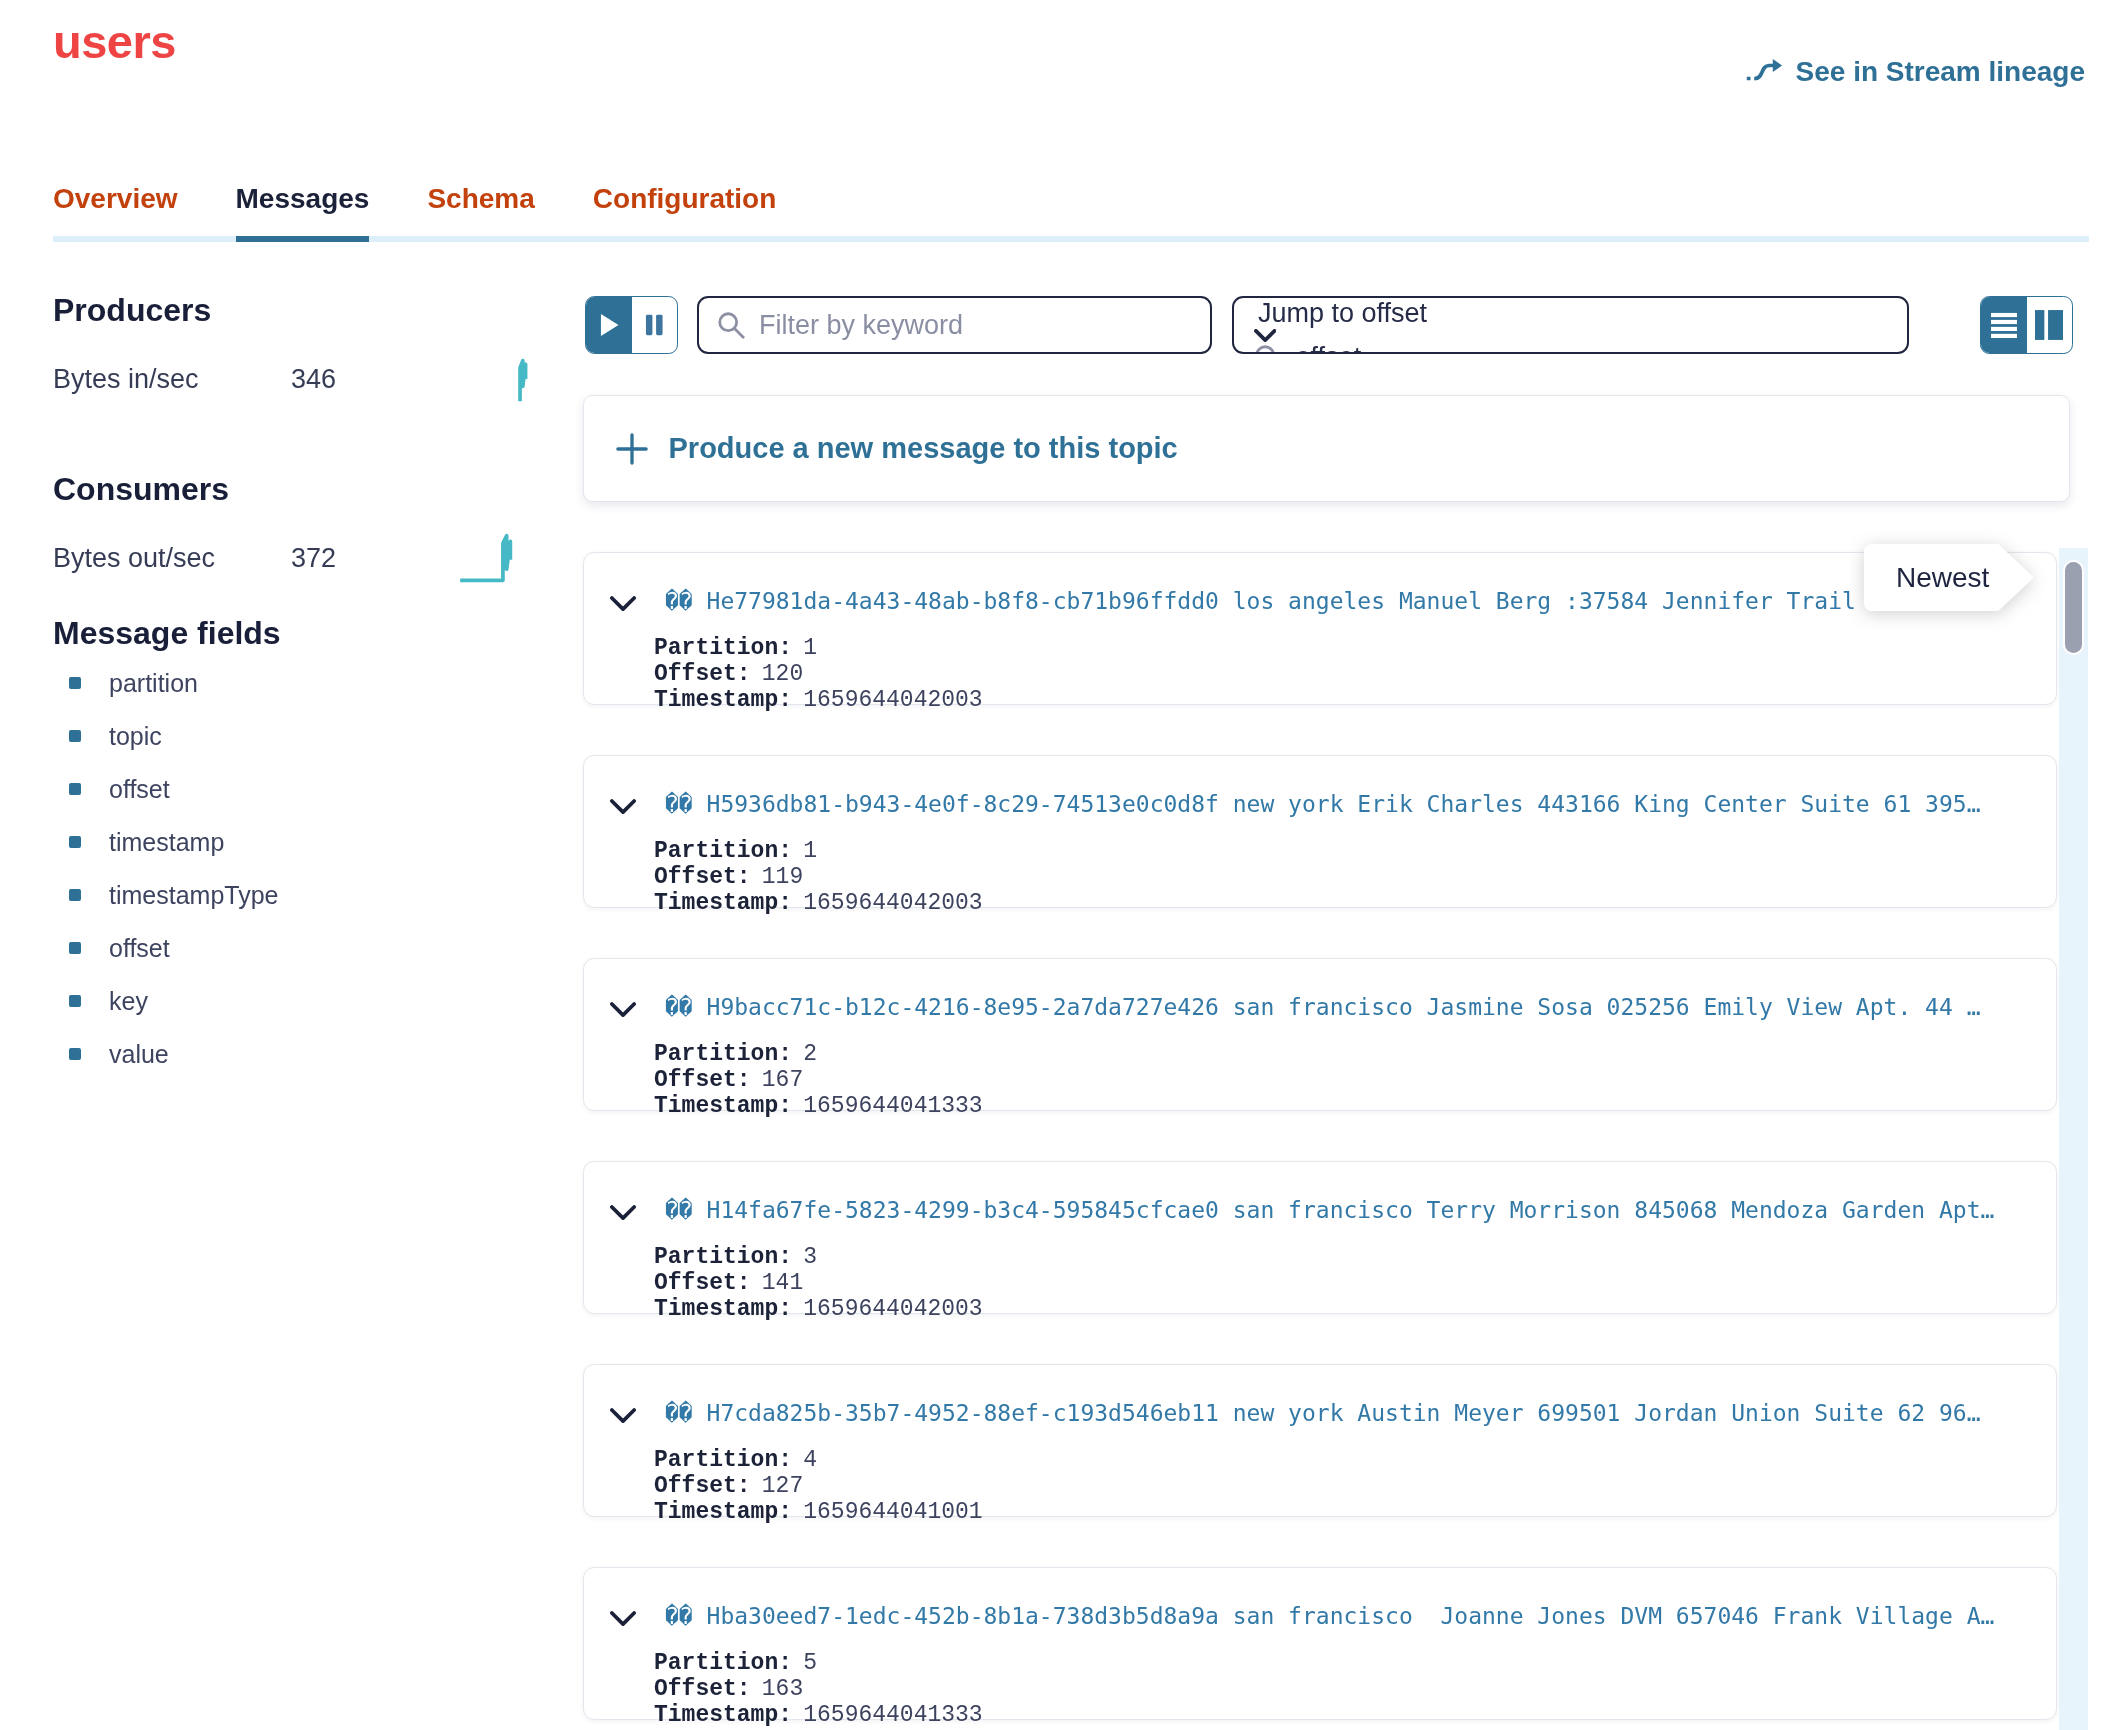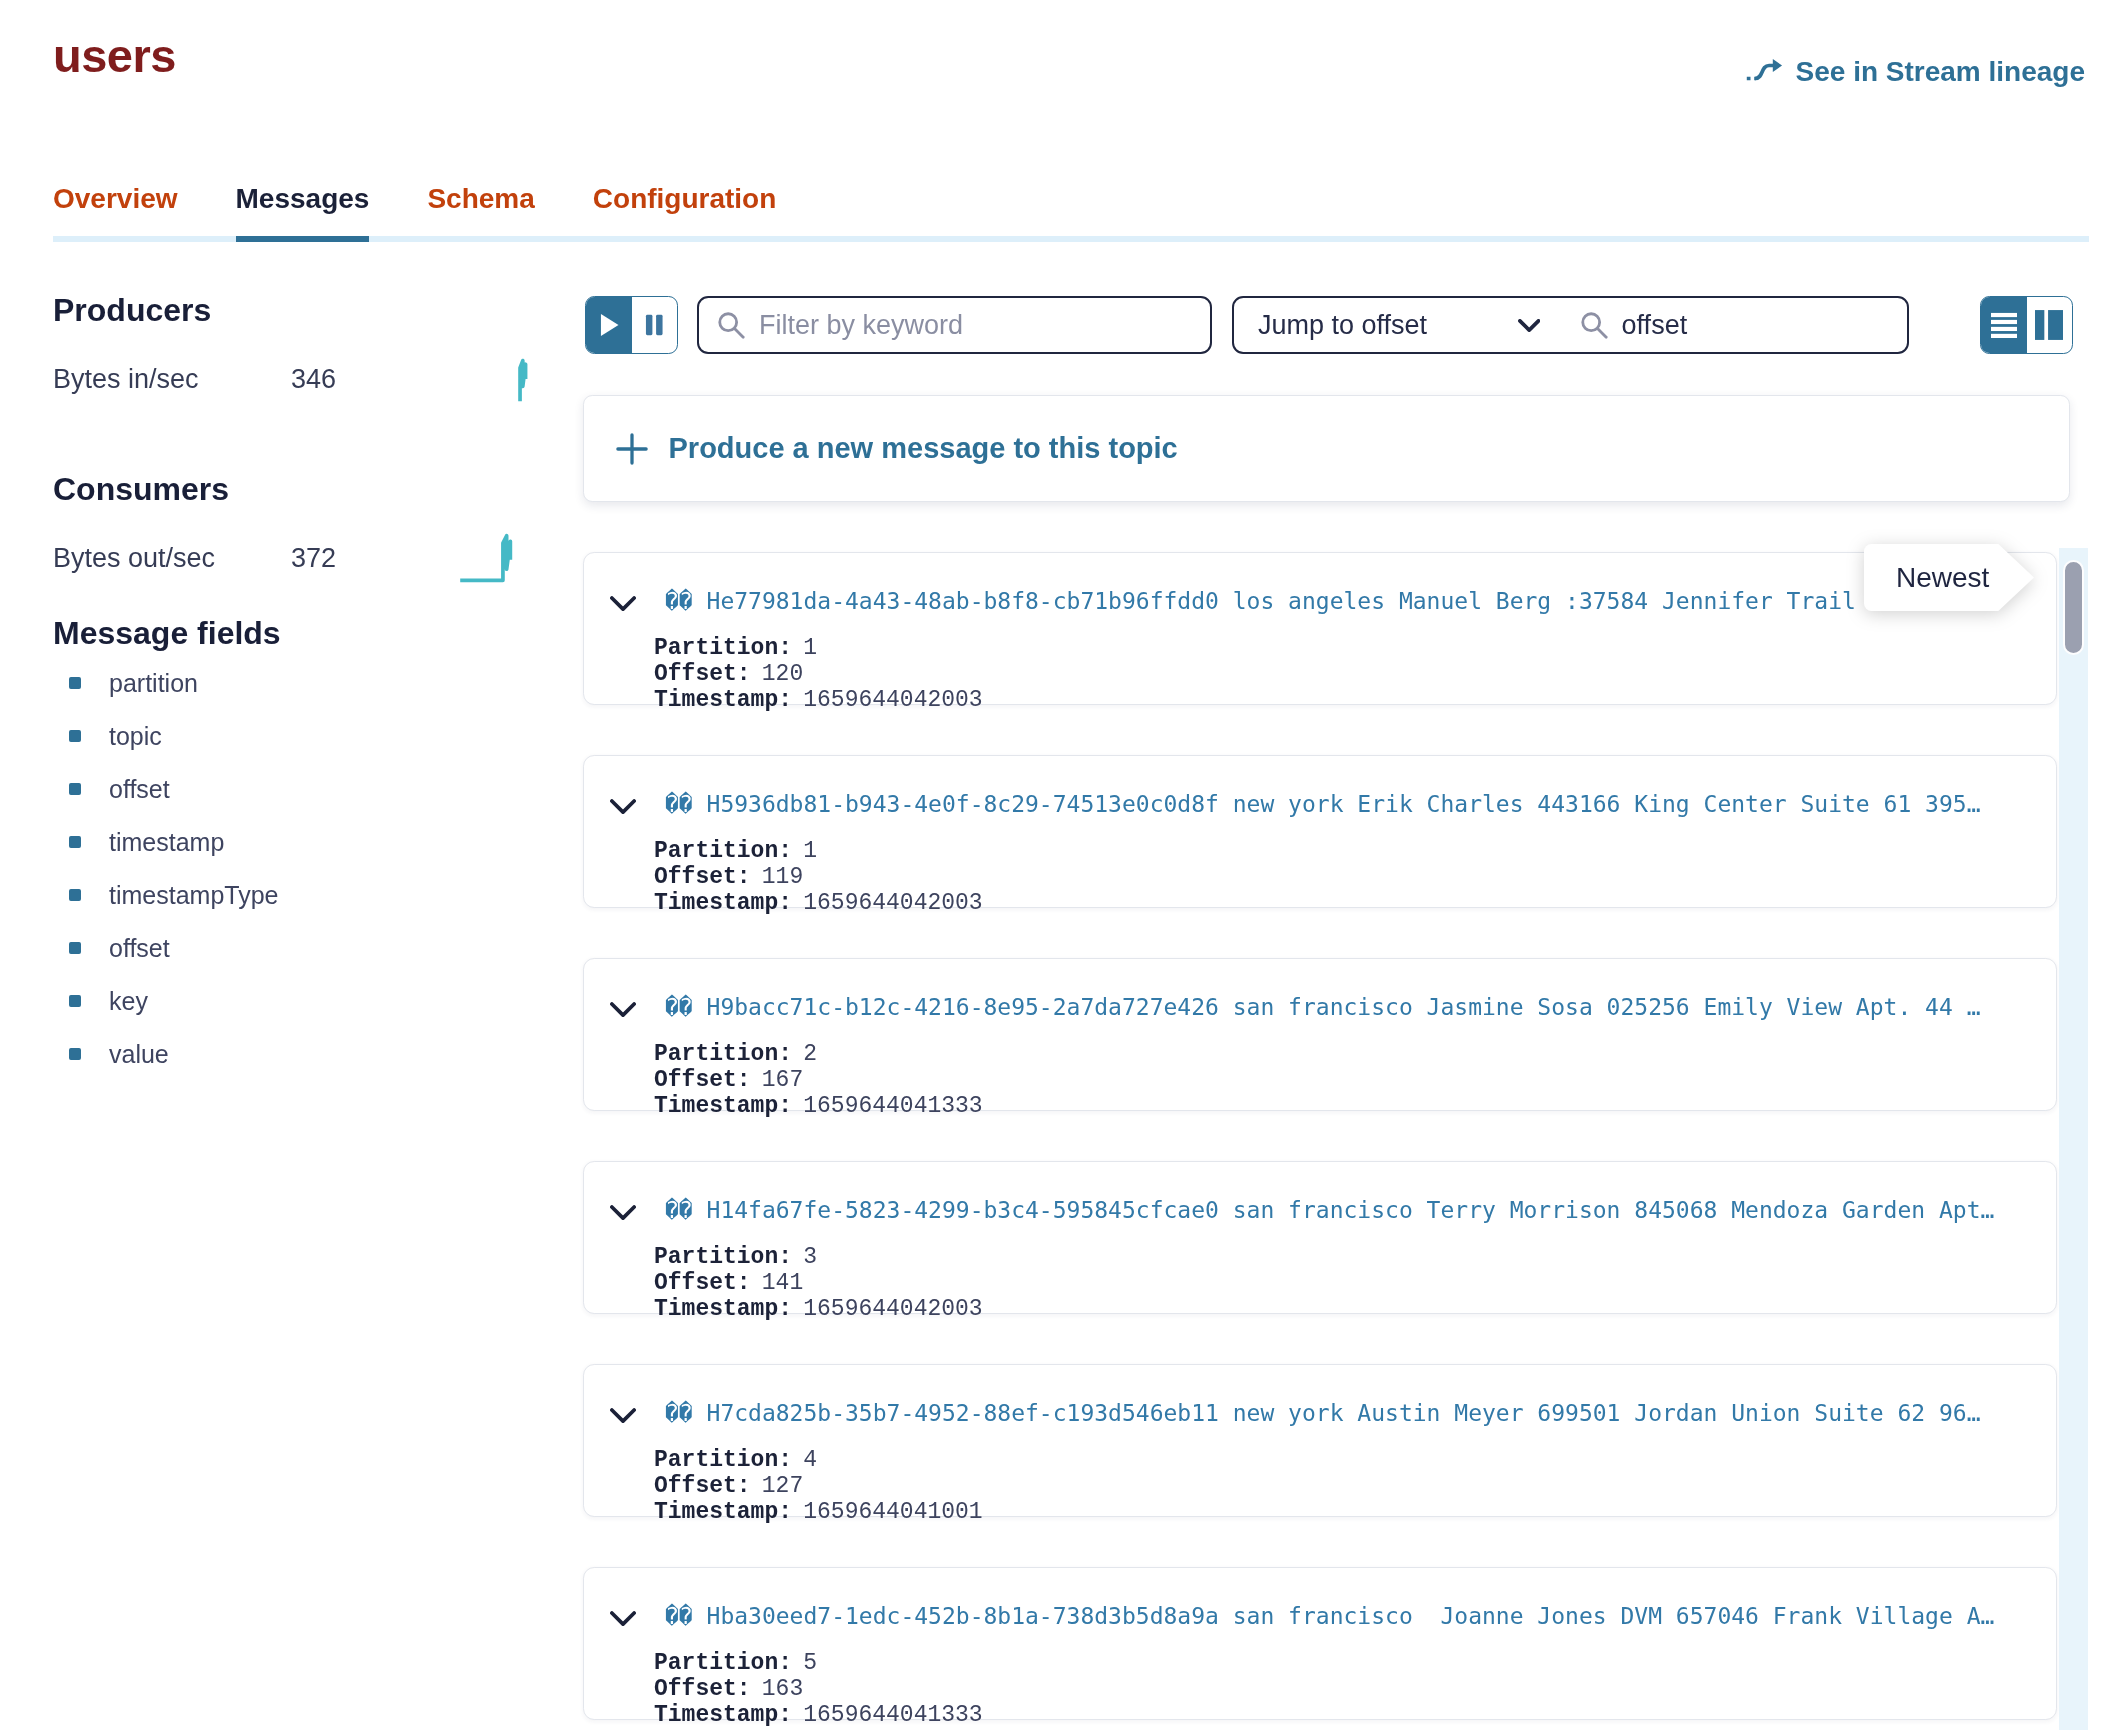--- a/index.html
+++ b/index.html
@@ -1,22 +1,22 @@
 <!DOCTYPE html>
 <html style="font-size:15px"><head>
 <meta charset="utf-8">
 <style>
   * { box-sizing: border-box; margin: 0; padding: 0; }
   html,body { width: 2124px; height: 1730px; background: #ffffff; overflow: hidden; }
   body { font-family: "Liberation Sans", sans-serif; color: #1f2540; }
   .page { position: relative; width: 2124px; height: 1730px; background: #fff; }
 
   
-  .page-title { position: absolute; left: 53px; top: 28px; font-size: 47px; font-weight: 800;
-                color: #7f1d1d; letter-spacing: -0.5px; }
+  .page-title { position: absolute; left: 53px; top: 14px; font-size: 47px; font-weight: 800;
+                color: #ef4444; letter-spacing: -0.5px; }
   .lineage-link { position: absolute; right: 39px; top: 56px; display: flex; align-items: center;
                   gap: 13px; color: #2e7096; font-size: 28px; font-weight: 700; cursor: pointer; }
 
   
   .tabbar { position: absolute; left: 53px; right: 35px; top: 183px; display: flex; gap: 58px;
             border-bottom: 6.5px solid #ddeffa; }
   .tab { font-size: 28px; font-weight: 600; color: #c2410c; padding-bottom: 20.5px; cursor: pointer; }
   .tab.active { color: #1b2138; font-weight: 700; border-bottom: 6.5px solid #2e7096; margin-bottom: -6.5px; }
 
   
@@ -43,21 +43,21 @@
   .bg-cell { display: flex; align-items: center; justify-content: center; flex: 1; cursor: pointer; }
   .bg-cell.on { background: #2e7096; }
   .filter-box { position: absolute; left: 697px; top: 296px; width: 515px; height: 58px;
                 border: 2.3px solid #20263f; border-radius: 11.2px; display: flex; align-items: center;
                 padding: 0 17px; gap: 13px; background: #fff; }
   .filter-box input { border: none; outline: none; flex: 1; font-family: "Liberation Sans", sans-serif;
                       font-size: 27px; color: #262c48; background: transparent; }
   .filter-box input::placeholder { color: #8a8ea2; }
   .jump-group { position: absolute; left: 1232px; top: 296px; width: 677px; height: 58px;
                 border: 2.3px solid #20263f; border-radius: 11.2px; display: flex; align-items: stretch;
-                background: #fff; overflow: hidden; }
+                background: #fff; overflow: hidden; flex-direction: column; }
   .jump-label { flex: none; width: 264px; display: flex; align-items: center; padding-left: 24px;
                 font-size: 27px; color: #262c48; cursor: pointer; }
   .v-div { width: 2.3px; background: #20263f; }
   .chev-cell { flex: none; width: 62px; display: flex; align-items: center; justify-content: center; cursor: pointer; }
   .offset-cell { flex: 1; display: flex; align-items: center; gap: 13px; padding-left: 18.6px; }
   .offset-cell input { border: none; outline: none; flex: 1; font-family: "Liberation Sans", sans-serif;
                        font-size: 27px; color: #262c48; background: transparent; }
 
   
   .produce-card { position: absolute; left: 583px; top: 395px; width: 1487px; height: 107px;

